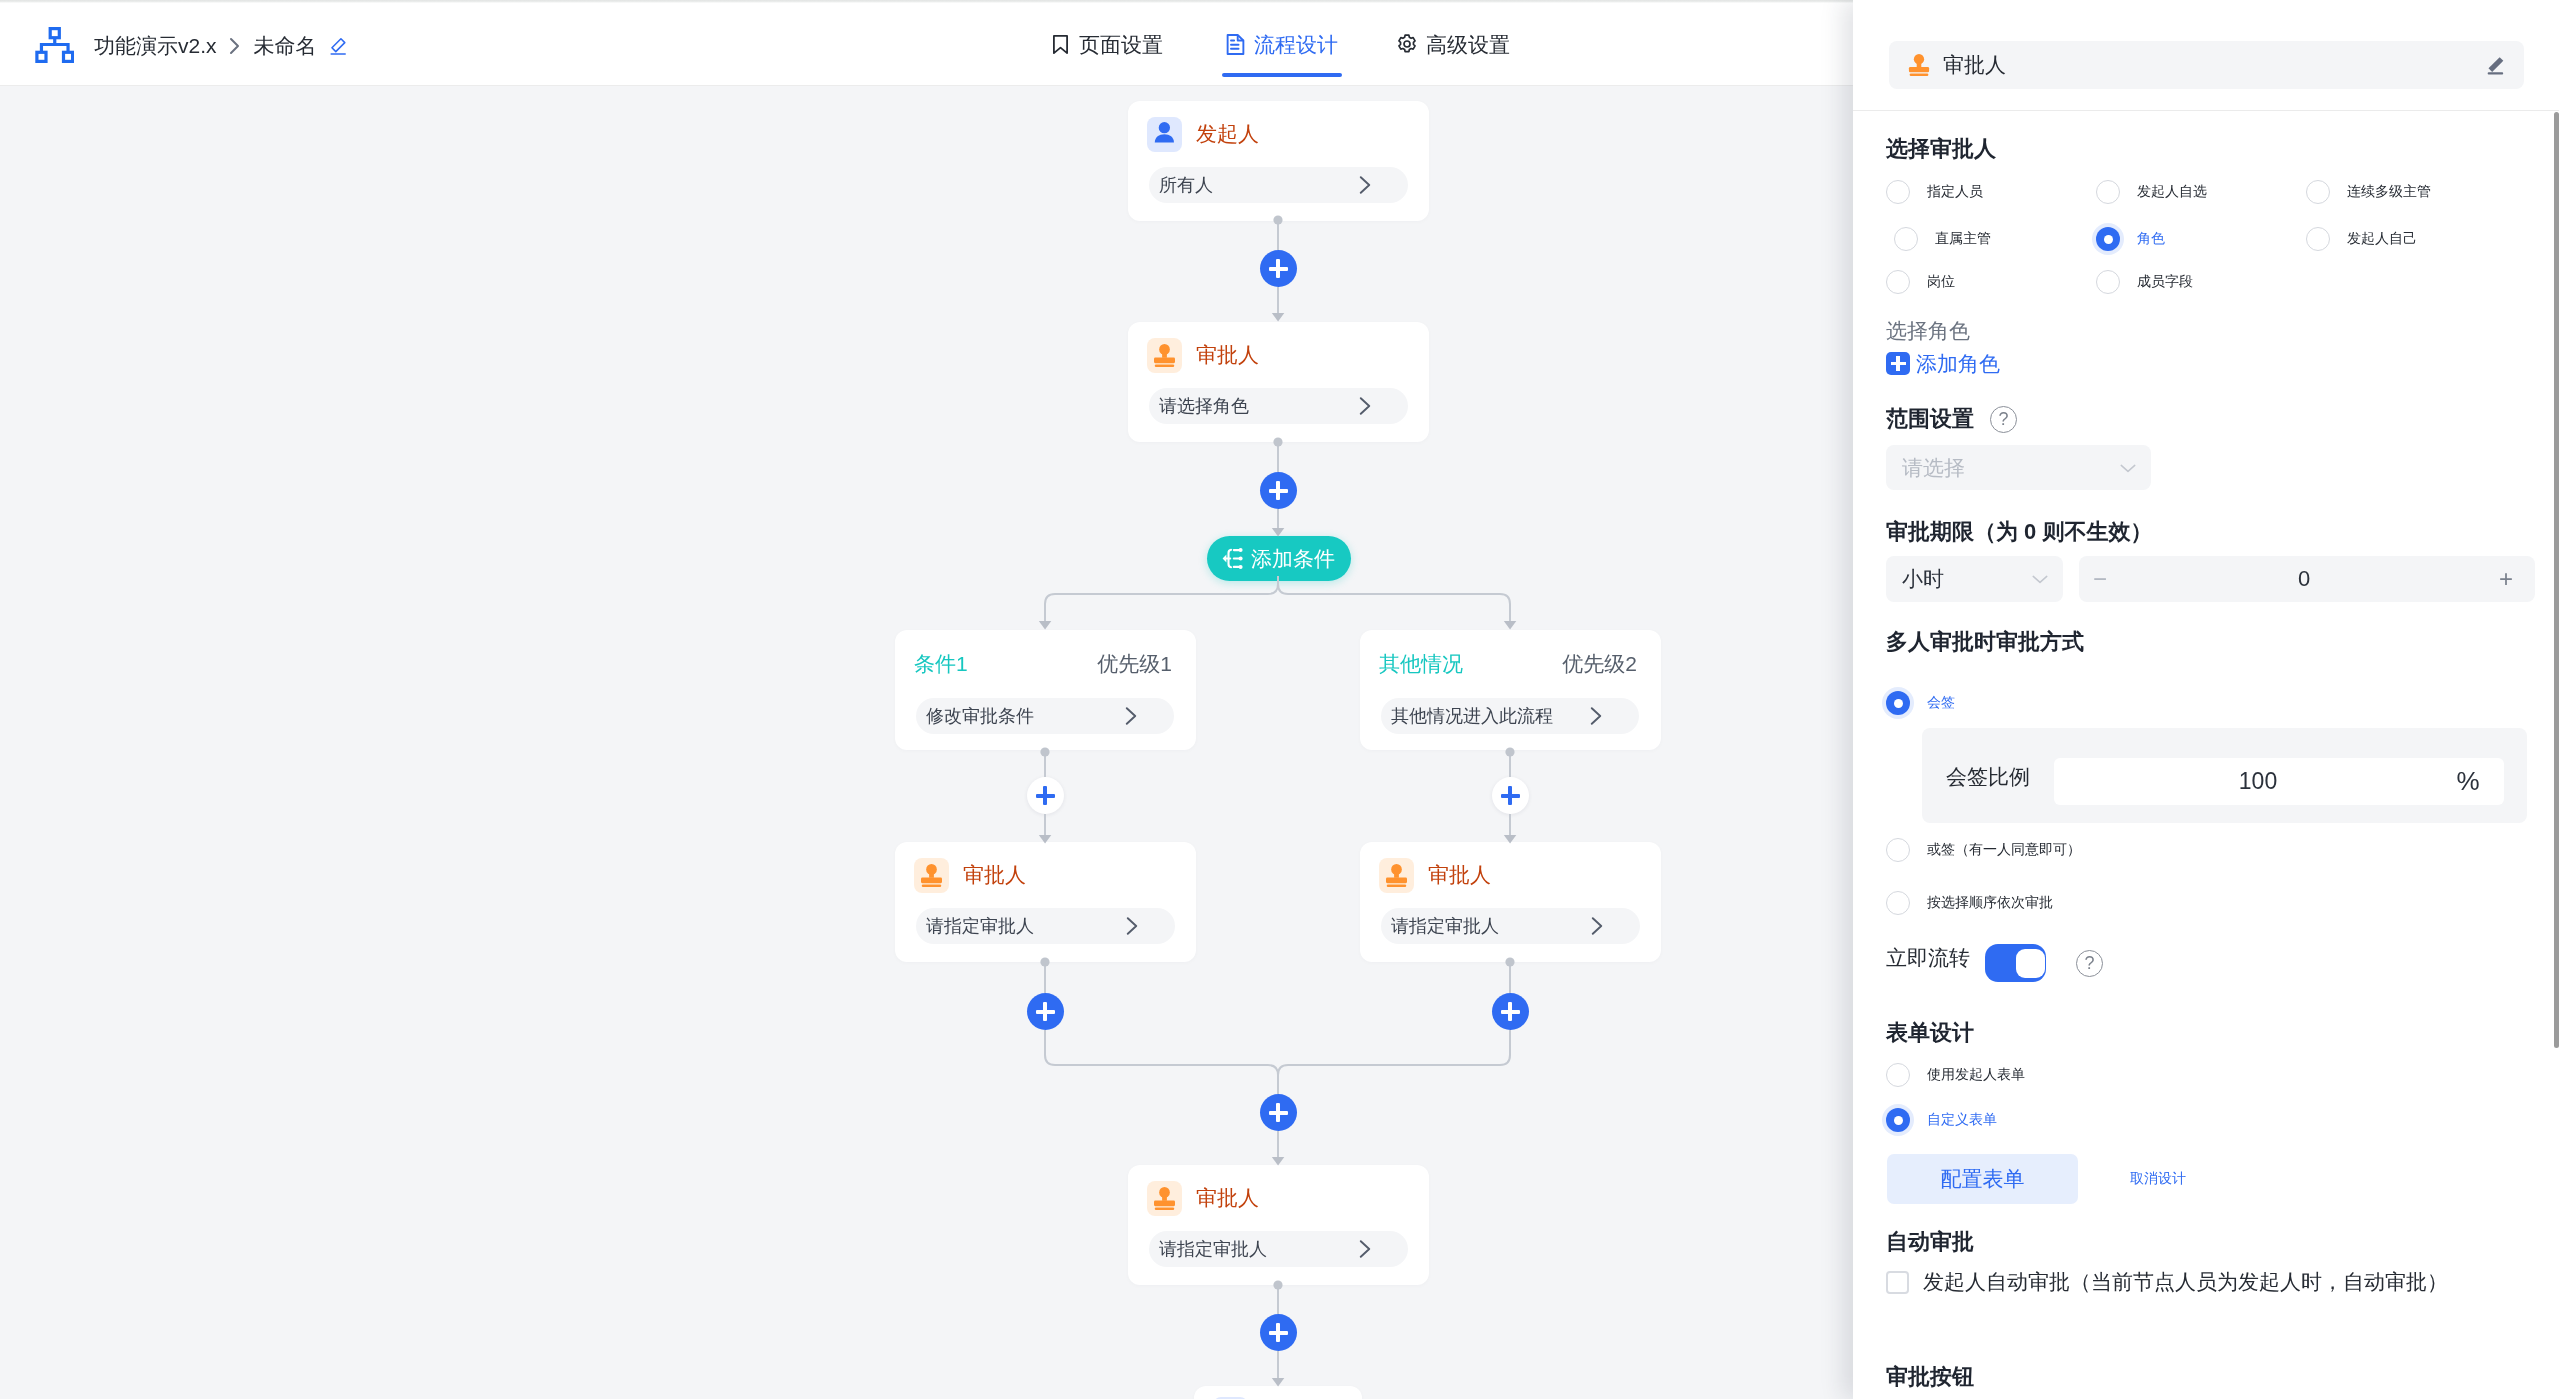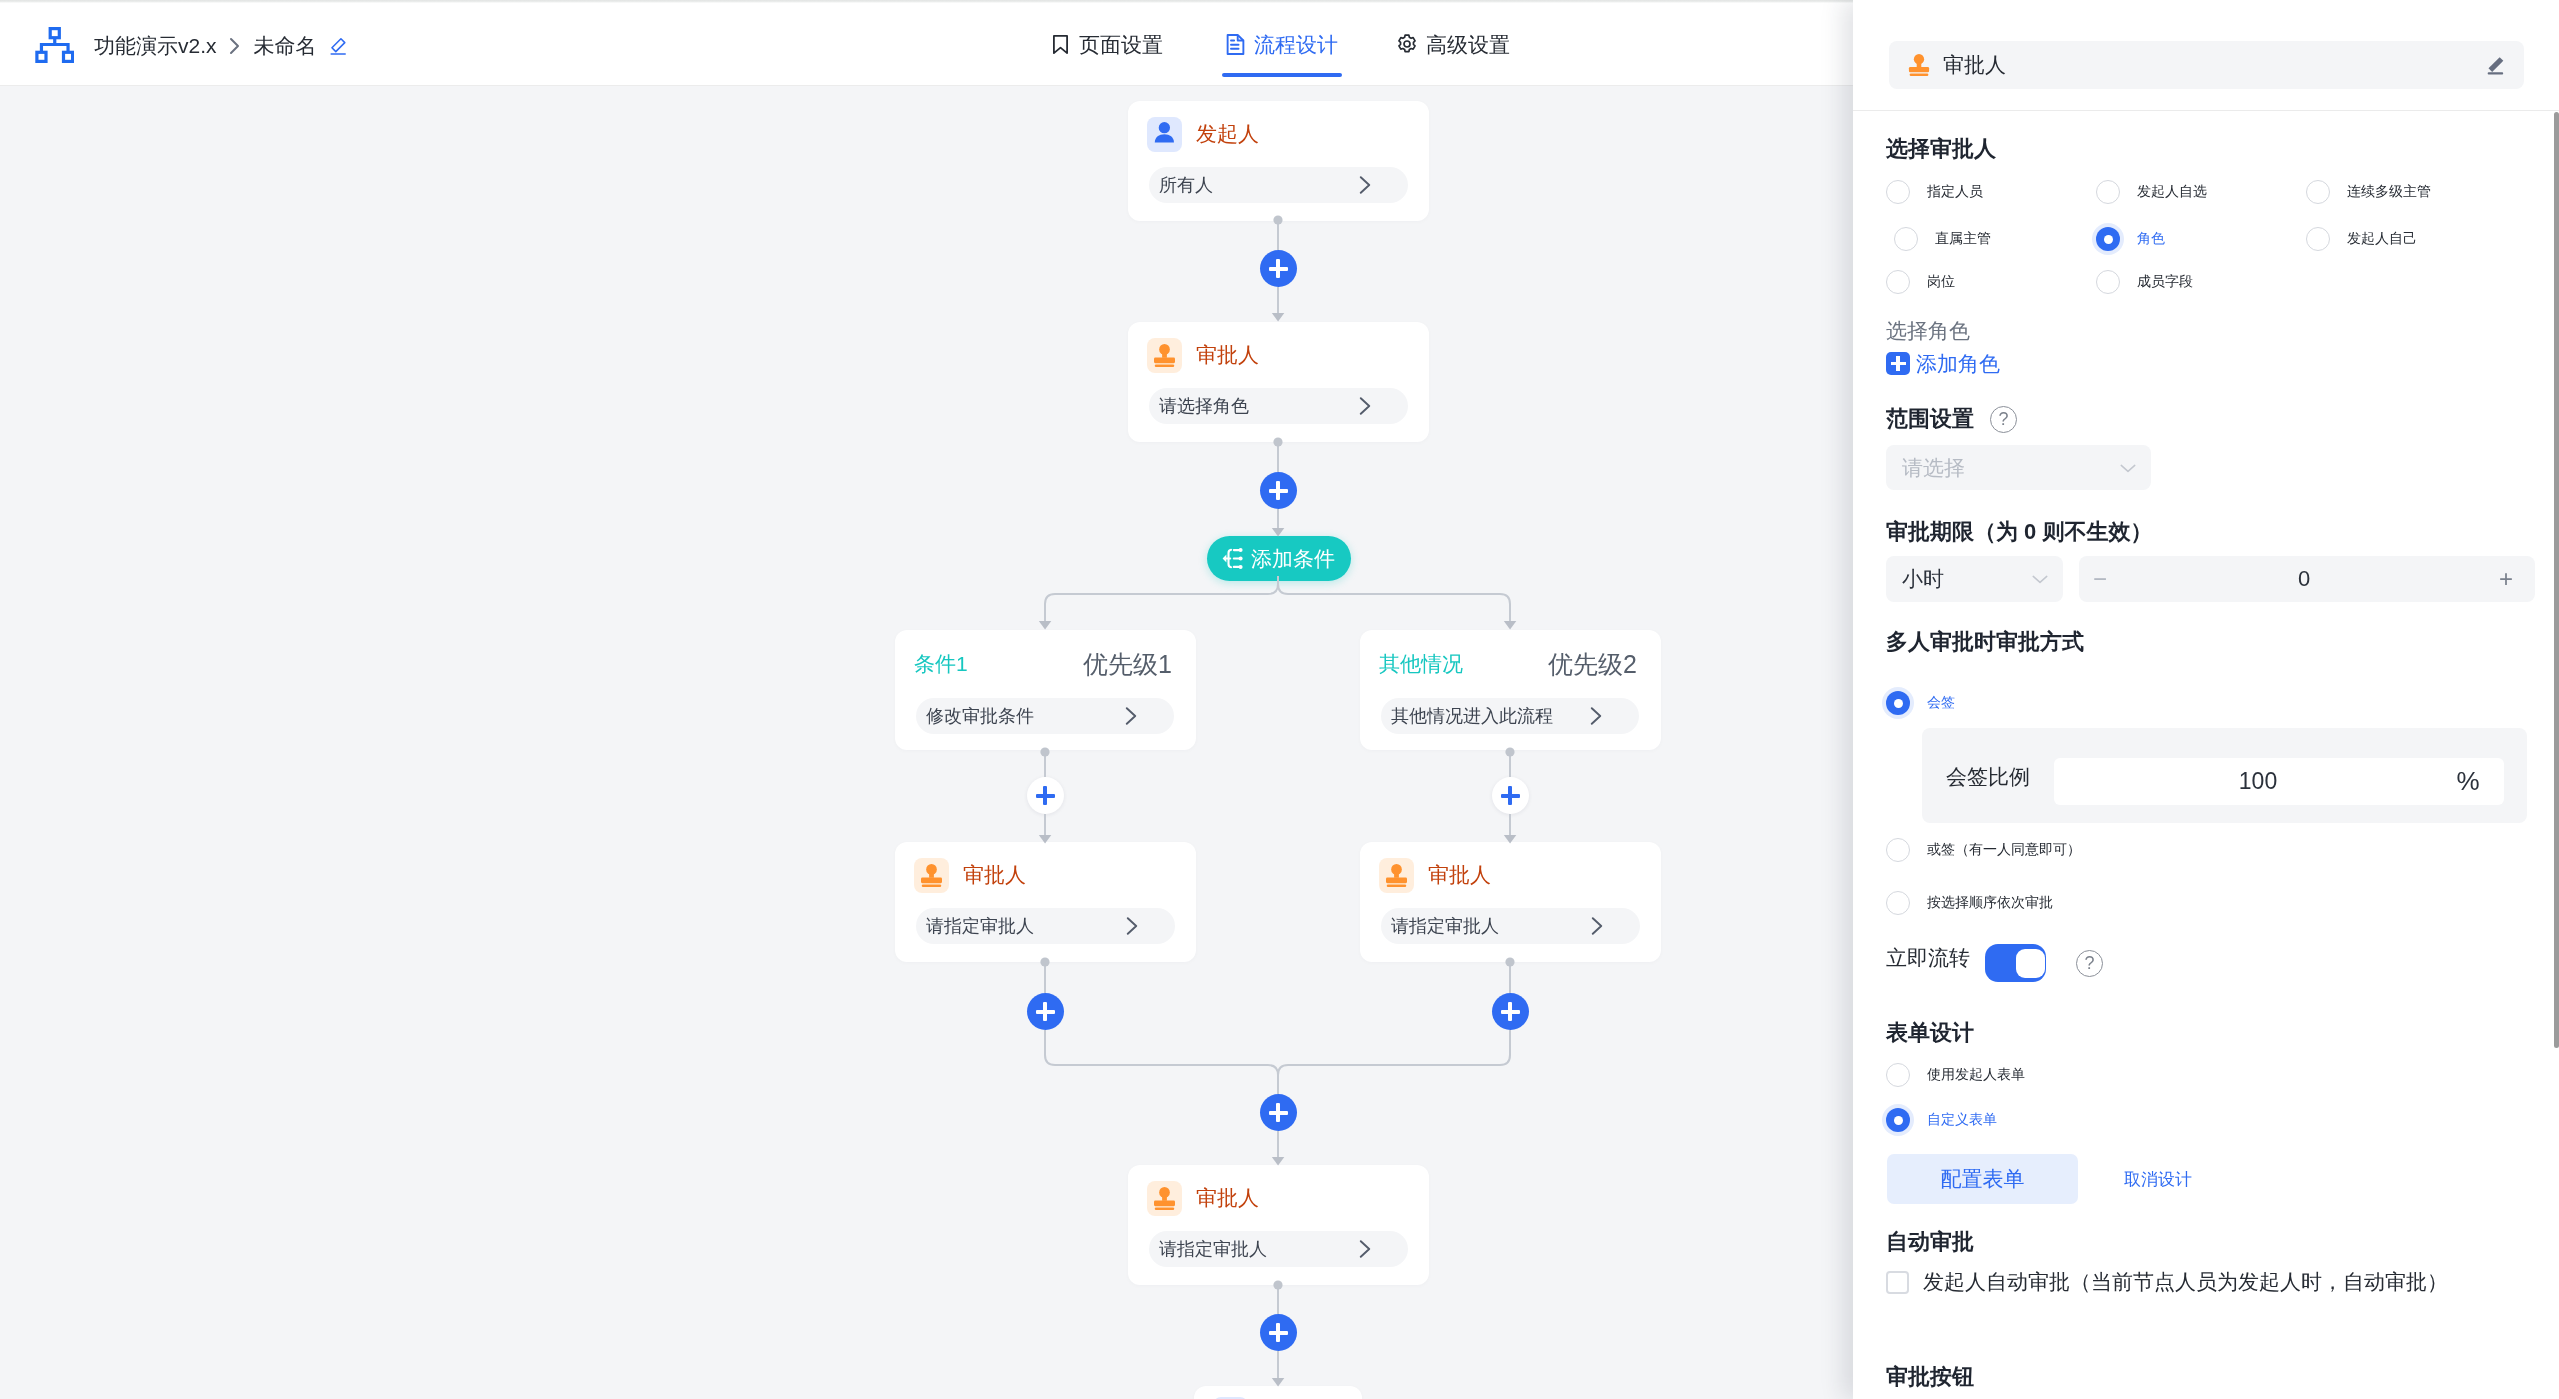--- a/index.html
+++ b/index.html
@@ -47,21 +47,21 @@
 .node-title { font-size:21px; color:#c2410c; margin-left:14px; line-height:22px; }
 .node-field { margin:0 21px; height:36px; background:#f4f5f7; border-radius:18px;
   display:flex; align-items:center; padding:0 38px 0 10px; cursor:pointer; }
 .node-field span { font-size:18px; color:#3d4450; flex:1; white-space:nowrap; line-height:20px; }
 .node-field .chev { width:18px; height:18px; flex:0 0 auto; display:block; margin-right:-4px;}
 
 .cond { position:absolute; background:#fff; border-radius:12px; width:301px; height:120px;
   box-shadow: 0 1px 4px rgba(20,30,60,0.028); }
 .cond-head { display:flex; align-items:center; padding:0 24px 0 19px; height:68px; }
 .cond-name { font-size:21px; color:#16c7c0; flex:1; line-height:22px;}
-.cond-prio { font-size:25px; color:#555e6b; line-height:22px;}
+.cond-prio { font-size:21px; color:#555e6b; line-height:22px;}
 .cond .node-field { margin:0 22px 0 21px; }
 
 .addcond { position:absolute; height:45px; width:144px; background:#17c9c2; border-radius:23px;
   display:flex; align-items:center; padding:0 0 0 16px; color:#fff; cursor:pointer;
   box-shadow:0 2px 8px rgba(23,201,194,0.28); }
 .addcond .ci { width:21px; height:21px; margin-right:8px; margin-left:-1px; display:block; }
 .addcond span { font-size:21px; color:#fff; line-height:22px; white-space:nowrap; }
 
 .plusbtn { position:absolute; width:37px; height:37px; border-radius:50%; background:#2f6bf2;
   display:flex; align-items:center; justify-content:center; cursor:pointer; }
@@ -128,21 +128,21 @@
   align-items:center; }
 .ratio-val { flex:1; text-align:center; font-size:23px; color:#2b313b; padding-left:30px; }
 .ratio-pct { width:72px; text-align:center; font-size:26px; color:#2b313b; }
 
 .toggle { position:absolute; width:61px; height:38px; border-radius:13px; background:#2f6bf2; cursor:pointer;}
 .toggle::after { content:""; position:absolute; right:1px; top:4.5px; width:29px; height:29px; border-radius:9px;
   background:#fff; }
 
 .btn-soft { display:inline-flex; align-items:center; justify-content:center; background:#e6eefd;
   border-radius:7px; font-size:21px; color:#2f6bf2; cursor:pointer; }
-.btn-text { display:inline-flex; align-items:center; justify-content:center; font-size:17px;
+.btn-text { display:inline-flex; align-items:center; justify-content:center; font-size:14px;
   color:#2f6bf2; cursor:pointer; white-space:nowrap;}
 </style>
 </head>
 <body>
 
 <div class="topline"></div>
 
 <div class="header">
   <div class="brand">
     <svg class="brand-icon" viewBox="0 0 39 36">

